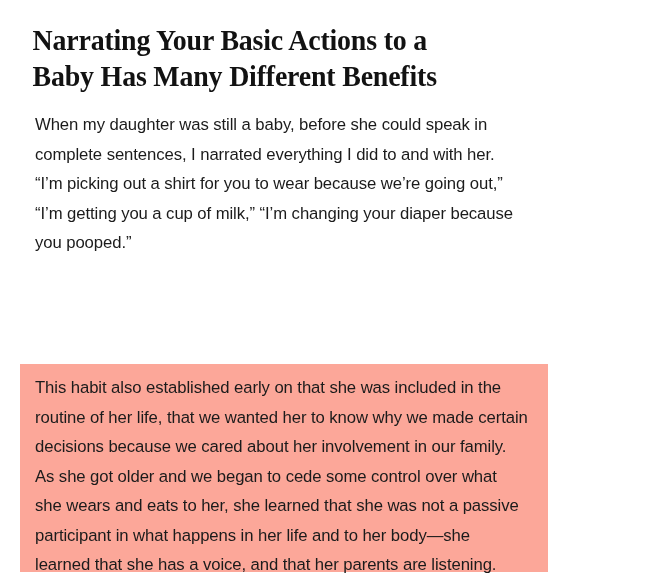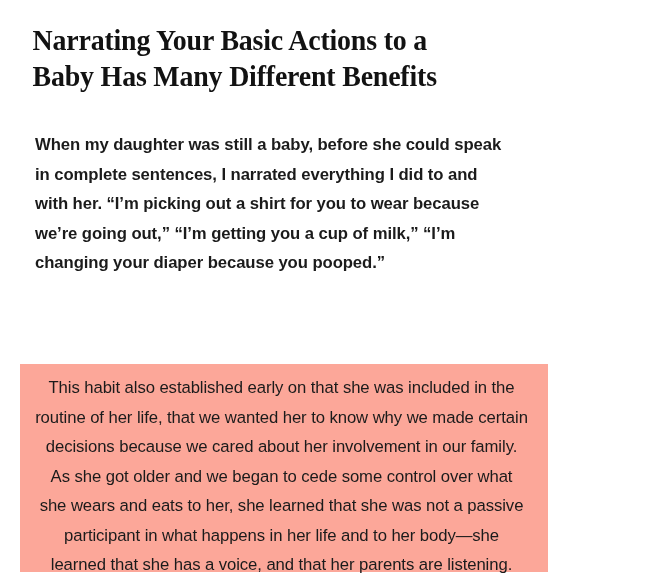--- a/index.html
+++ b/index.html
@@ -43,42 +43,40 @@
     margin: 0;
     padding: 0;
     font-family: "Liberation Sans", sans-serif;
     font-size: 16.7px;
     line-height: 29.5px;
     color: #1b1b1b;
     letter-spacing: -0.08px;
   }
 
   .para-first {
-    margin-top: 36px;
-    font-weight: bold;
+    margin-top: 16px;
   }
 
   .para-second {
     margin-top: 18px;
   }
 
   .highlight-block {
     position: absolute;
     left: 20px;
     right: 0;
     top: 364px;
     bottom: 13px;
     background: #fca799;
     box-sizing: border-box;
     padding: 9px 20px 9px 15px;
   }
 
   .highlight-block .para {
     color: #1b1b1b;
-    text-align: center;
   }
 </style>
 </head>
 <body>
 
 <div class="article">
 
   <h1 class="headline">Narrating Your Basic Actions to a Baby Has Many Different Benefits</h1>
 
   <div class="body-copy">

